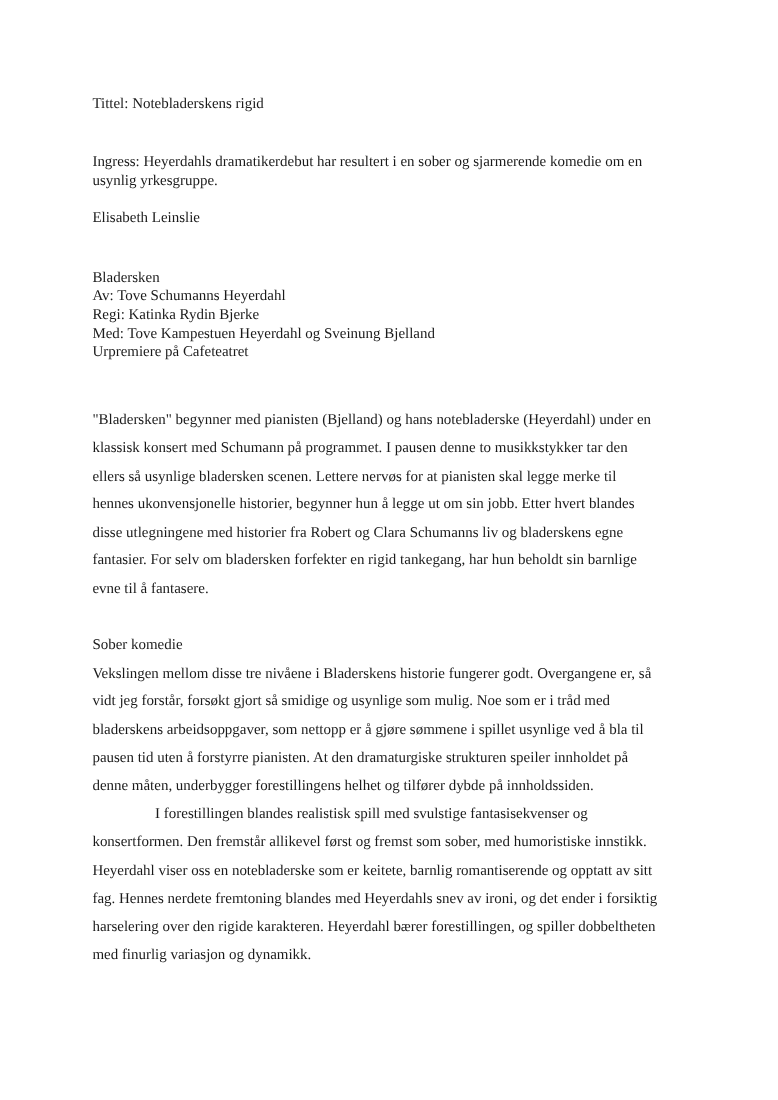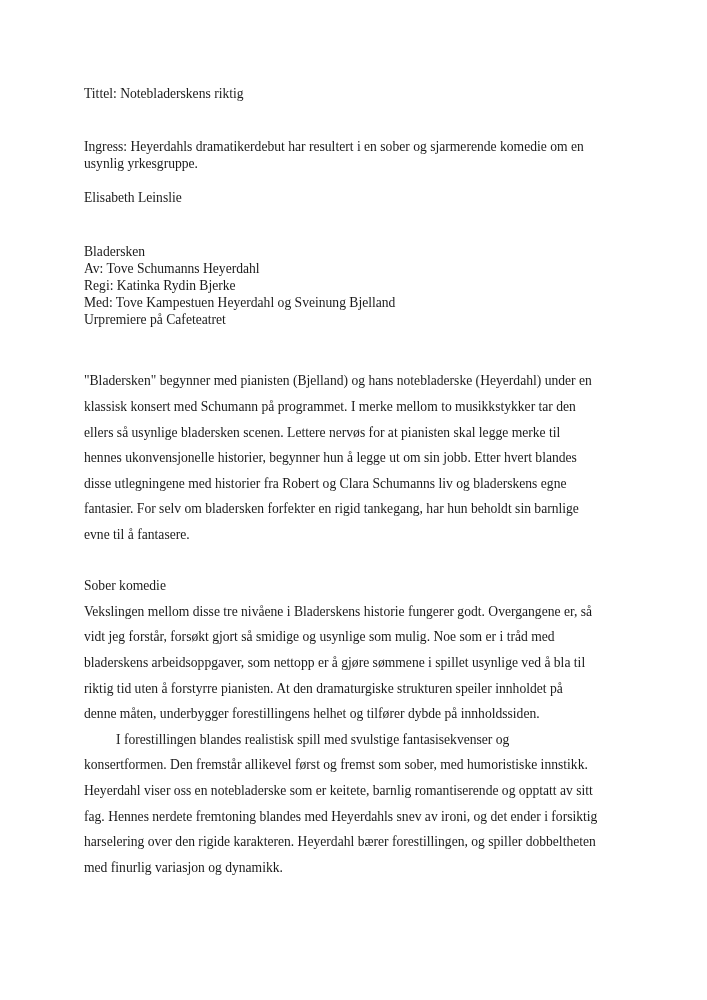--- a/index.html
+++ b/index.html
@@ -2,60 +2,60 @@
 <html><head>
 <meta charset="utf-8">
 <style>
   html, body { margin: 0; padding: 0; background: #ffffff; }
   body {
     width: 707px; height: 1000px; position: relative; overflow: hidden;
     font-family: "Liberation Serif", "DejaVu Serif", serif;
     color: #1a1a1a; font-size: 13.6px;
   }
   .line { position: absolute; left: 84px; white-space: nowrap; line-height: 17px; }
-  .ind { left: 116px; text-align: right; }
+  .ind { left: 141px; text-align: right; }
 </style>
 </head>
 <body>
 
 <div>
-  <div class="line" style="top:85px">Tittel: Notebladerskens riktig</div>
+  <div class="line" style="top:85px">Tittel: Notebladerskens rigid</div>
 
   <div>
     <div class="line" style="top:138px">Ingress: Heyerdahls dramatikerdebut har resultert i en sober og sjarmerende komedie om en</div>
     <div class="line" style="top:155px">usynlig yrkesgruppe.</div>
   </div>
 
   <div class="line" style="top:189px">Elisabeth Leinslie</div>
 
   <div>
     <div class="line" style="top:243px">Bladersken</div>
     <div class="line" style="top:260px">Av: Tove Schumanns Heyerdahl</div>
     <div class="line" style="top:277px">Regi: Katinka Rydin Bjerke</div>
     <div class="line" style="top:294px">Med: Tove Kampestuen Heyerdahl og Sveinung Bjelland</div>
     <div class="line" style="top:311px">Urpremiere på Cafeteatret</div>
   </div>
 
   <div>
     <div class="line" style="top:372px">"Bladersken" begynner med pianisten (Bjelland) og hans notebladerske (Heyerdahl) under en</div>
-    <div class="line" style="top:398px">klassisk konsert med Schumann på programmet. I merke mellom to musikkstykker tar den</div>
+    <div class="line" style="top:398px">klassisk konsert med Schumann på programmet. I pausen denne to musikkstykker tar den</div>
     <div class="line" style="top:424px">ellers så usynlige bladersken scenen. Lettere nervøs for at pianisten skal legge merke til</div>
     <div class="line" style="top:449px">hennes ukonvensjonelle historier, begynner hun å legge ut om sin jobb. Etter hvert blandes</div>
     <div class="line" style="top:475px">disse utlegningene med historier fra Robert og Clara Schumanns liv og bladerskens egne</div>
     <div class="line" style="top:500px">fantasier. For selv om bladersken forfekter en rigid tankegang, har hun beholdt sin barnlige</div>
     <div class="line" style="top:526px">evne til å fantasere.</div>
   </div>
 
   <div class="line" style="top:577px">Sober komedie</div>
 
   <div>
     <div class="line" style="top:603px">Vekslingen mellom disse tre nivåene i Bladerskens historie fungerer godt. Overgangene er, så</div>
     <div class="line" style="top:628px">vidt jeg forstår, forsøkt gjort så smidige og usynlige som mulig. Noe som er i tråd med</div>
     <div class="line" style="top:654px">bladerskens arbeidsoppgaver, som nettopp er å gjøre sømmene i spillet usynlige ved å bla til</div>
-    <div class="line" style="top:680px">riktig tid uten å forstyrre pianisten. At den dramaturgiske strukturen speiler innholdet på</div>
+    <div class="line" style="top:680px">pausen tid uten å forstyrre pianisten. At den dramaturgiske strukturen speiler innholdet på</div>
     <div class="line" style="top:705px">denne måten, underbygger forestillingens helhet og tilfører dybde på innholdssiden.</div>
   </div>
 
   <div>
     <div class="line ind" style="top:731px">I forestillingen blandes realistisk spill med svulstige fantasisekvenser og</div>
     <div class="line" style="top:756px">konsertformen. Den fremstår allikevel først og fremst som sober, med humoristiske innstikk.</div>
     <div class="line" style="top:782px">Heyerdahl viser oss en notebladerske som er keitete, barnlig romantiserende og opptatt av sitt</div>
     <div class="line" style="top:808px">fag. Hennes nerdete fremtoning blandes med Heyerdahls snev av ironi, og det ender i forsiktig</div>
     <div class="line" style="top:833px">harselering over den rigide karakteren. Heyerdahl bærer forestillingen, og spiller dobbeltheten</div>
     <div class="line" style="top:859px">med finurlig variasjon og dynamikk.</div>

